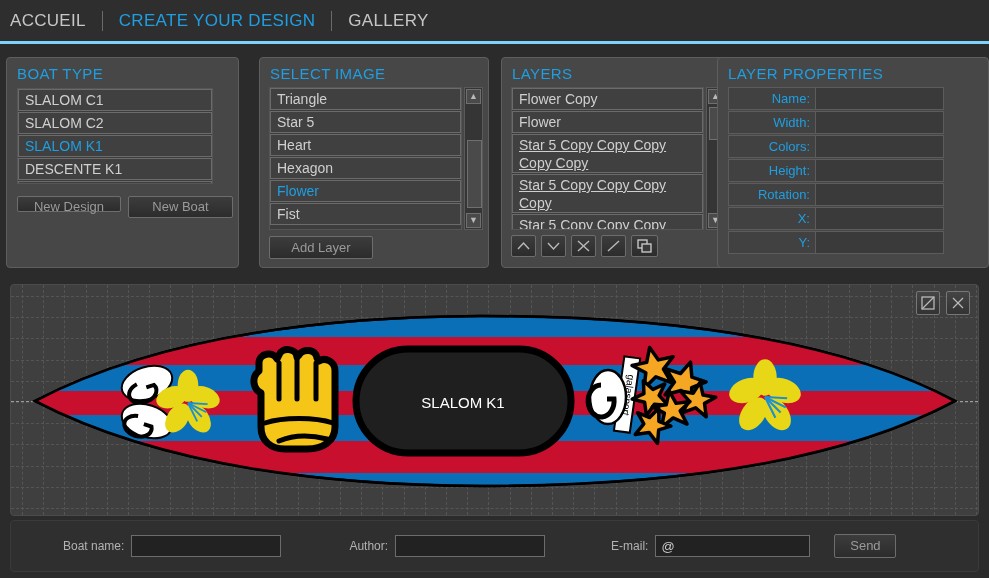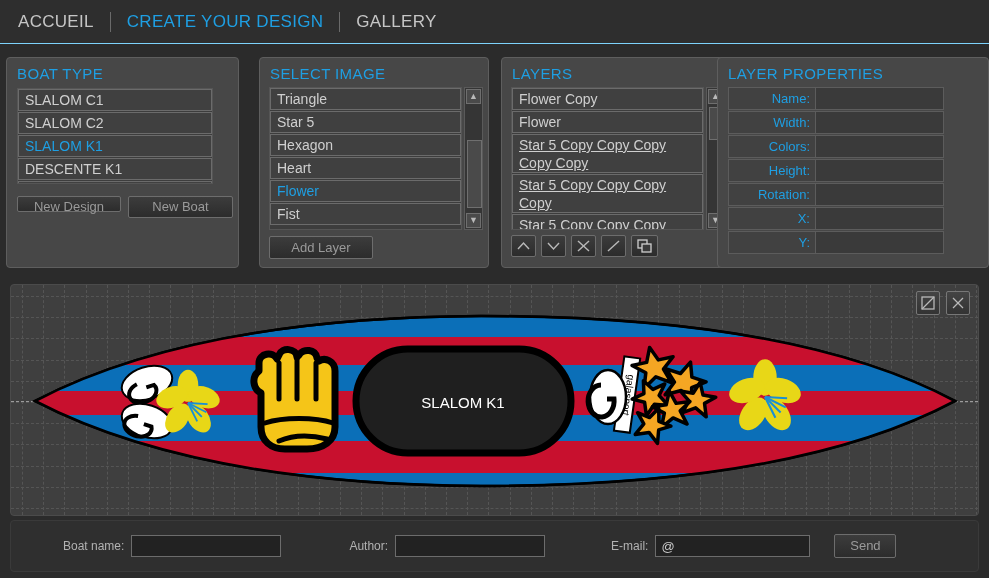--- a/index.html
+++ b/index.html
@@ -13,23 +13,23 @@
     position: relative;
     width: 989px; height: 578px;
     background: #2b2b2b;
   }
 
   
   #navbar {
     position: absolute; left: 0; top: 0;
     width: 989px; height: 44px;
     background: #2e2e2e;
-    border-bottom: 1px solid #7dd3fc;
+    border-bottom: 3px solid #7dd3fc;
     display: flex; align-items: center;
-    padding-left: 8px;
+    padding-left: 0;
   }
   .nav-link {
     font-size: 17px; color: #c6c6c6;
     letter-spacing: .3px;
     padding: 0 10px; cursor: pointer;
     white-space: nowrap;
   }
   .nav-link.active { color: #1e9fe3; }
   .nav-sep {
     width: 1px; height: 20px; background: #6a6a6a;
@@ -218,22 +218,22 @@
       </div>
       <div class="btn" id="btn-new-design" style="position:absolute; left:10px; top:138px; width:104px; height:16px; line-height:20px;">New Design</div>
       <div class="btn" id="btn-new-boat" style="position:absolute; left:121px; top:138px; width:105px; height:22px; line-height:20px;">New Boat</div>
     </div>
 
     <div class="panel" id="panel-image">
       <div class="panel-title">SELECT IMAGE</div>
       <div class="listbox" style="left:9px; top:29px; width:193px; height:143px;">
         <div class="list-item">Triangle</div>
         <div class="list-item">Star 5</div>
+        <div class="list-item">Heart</div>
         <div class="list-item">Hexagon</div>
-        <div class="list-item">Heart</div>
         <div class="list-item selected">Flower</div>
         <div class="list-item">Fist</div>
       </div>
       <div class="sbar" style="left:204px; top:29px; height:143px;">
         <div class="sbar-arrow" style="top:1px;">▲</div>
         <div class="sbar-thumb" style="top:52px; height:68px;"></div>
         <div class="sbar-arrow" style="bottom:1px;">▼</div>
       </div>
       <div class="btn" id="btn-add-layer" style="position:absolute; left:9px; top:178px; width:104px; height:23px; line-height:21px;">Add Layer</div>
     </div>

